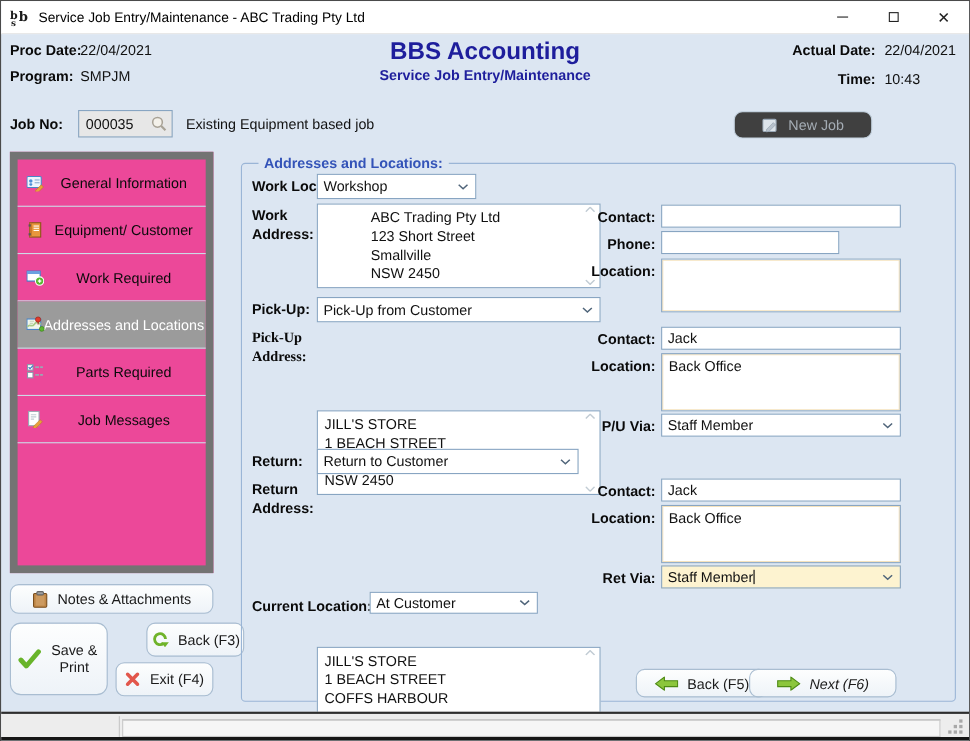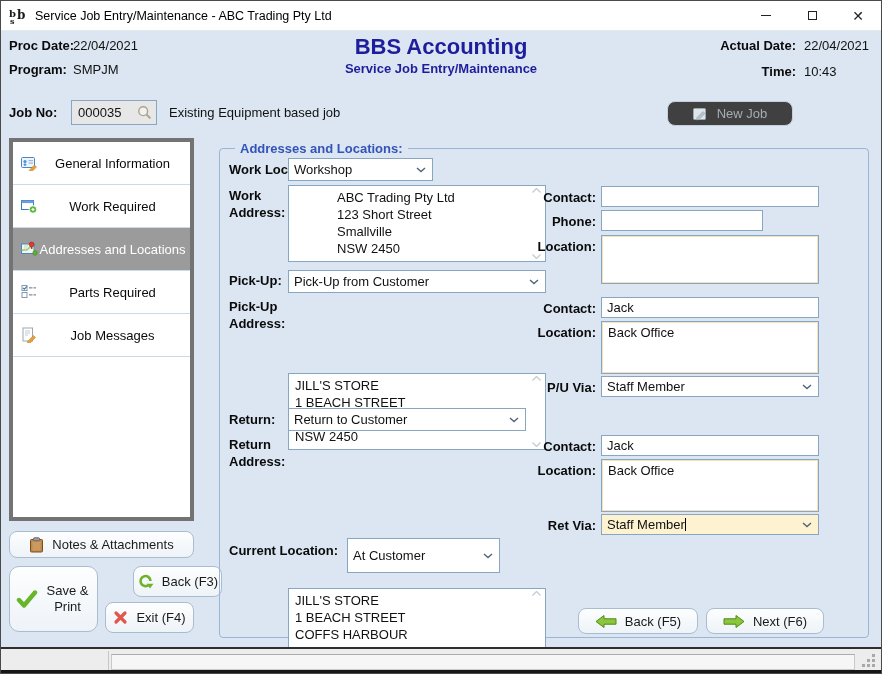--- a/index.html
+++ b/index.html
@@ -36,21 +36,21 @@
   .combo { background:#fff; border:1px solid #88a5c2; display:flex; align-items:center; padding-left:5px; }
   .combo .cbx-text { flex:1; white-space:nowrap; overflow:hidden; }
   .combo .chev { margin-right:6px; display:flex; }
   .ta { position:relative; padding:3px 18px 3px 6px; }
   .ta-text { white-space:pre-line; line-height:17px; }
   .sbcol { position:absolute; top:2px; bottom:2px; right:2px; width:14px; display:flex; flex-direction:column; justify-content:space-between; align-items:center; }
   .loc { padding:3px 6px; box-shadow:inset 0 0 0 1px #f5e2bc; }
   .cream { background:#fdf3d0; }
   .cursor-bar { display:inline-block; width:1px; height:13px; background:#000; vertical-align:-2px; }
   
-  .sidebar { position:absolute; left:8px; top:137px; width:185px; height:383px; background:#ffffff; border:4px solid #737373; }
+  .sidebar { position:absolute; left:8px; top:137px; width:185px; height:383px; background:#ec4899; border:7px solid #737373; }
   .side-item { position:relative; height:43px; display:flex; align-items:center; border-bottom:1px solid #cdd9e6; }
   .side-item .s-icon { position:absolute; left:8px; top:13px; }
   .side-item .s-label { flex:1; text-align:center; padding-left:22px; color:#0a0a0a; }
   .side-item.selected { background:#9b9b9b; }
   .side-item.selected .s-label { color:#fff; }
   
   .groupbox { position:absolute; left:218px; top:147px; width:650px; height:490px; border:1px solid #9ab5d6; border-radius:4px; }
   .legend { position:absolute; left:234px; top:140px; background:#dce6f2; padding:0 5px; font-weight:bold; color:#3353b8; }
   .flabel { position:absolute; font-weight:bold; color:#0a0a0a; }
   .rlabel { position:absolute; font-weight:bold; color:#0a0a0a; text-align:right; width:76px; }
@@ -124,20 +124,32 @@
         <circle cx="4" cy="6.5" r="1.6" fill="#4a90d8"></circle>
           <rect x="2.6" y="8.6" width="2.8" height="2.2" rx="1" fill="#4a90d8"></rect>
         <rect x="7.5" y="5" width="4.5" height="1.2" fill="#9ab8d8"></rect>
           <rect x="7.5" y="7.5" width="4.5" height="1.2" fill="#9ab8d8"></rect>
         <path d="M8.5 15 l5 -5 2 2 -5 5 -2.5 0.5 z" fill="#e8a03c" stroke="#b87820" stroke-width="0.5"></path>
       </svg>
       <span class="s-label">General Information</span>
     </div>
     <div class="side-item">
       <svg class="s-icon" width="16" height="16">
+        <rect x="3" y="1.5" width="10" height="13" fill="#e8973c" stroke="#8a5518"></rect>
+        <rect x="3" y="1.5" width="2" height="13" fill="#c87828"></rect>
+        <rect x="6.5" y="4" width="5" height="1" fill="#fff"></rect>
+          <rect x="6.5" y="6" width="5" height="1" fill="#fff"></rect>
+          <rect x="6.5" y="8" width="5" height="1" fill="#fff"></rect>
+        <rect x="2" y="3" width="2" height="2" fill="#555"></rect>
+          <rect x="2" y="11" width="2" height="2" fill="#555"></rect>
+      </svg>
+      <span class="s-label">Equipment/ Customer</span>
+    </div>
+    <div class="side-item">
+      <svg class="s-icon" width="16" height="16">
         <rect x="0.5" y="2.5" width="12" height="9" fill="#fff" stroke="#3a78c8"></rect>
         <rect x="0.5" y="2.5" width="12" height="2.6" fill="#6aa0e0"></rect>
         <circle cx="12" cy="11.5" r="3.8" fill="#58b830" stroke="#fff"></circle>
         <rect x="10.4" y="10.9" width="3.2" height="1.2" fill="#fff"></rect>
           <rect x="11.4" y="9.9" width="1.2" height="3.2" fill="#fff"></rect>
       </svg>
       <span class="s-label">Work Required</span>
     </div>
     <div class="side-item selected">
       <svg class="s-icon" width="17" height="16">
@@ -244,21 +256,21 @@
   <span class="flabel" style="left:228px; top:272px;">Pick-Up:</span>
   <div class="abs combo" style="left:287px; top:269px; width:258px; height:23px;">
     <span class="cbx-text">Pick-Up from Customer</span>
     <span class="chev">
         <svg width="10" height="6">
           <polyline points="1,1 5,4.6 9,1" fill="none" stroke="#50657a" stroke-width="1.4"></polyline>
         </svg>
       </span>
   </div>
 
-  <div class="flabel" style="left:228px; top:297px; width:58px; line-height:17px;">Pick-Up Address:</div>
+  <div class="flabel" style="left:228px; top:297px; width:58px; line-height:17px;font-family:Liberation Serif, serif;">Pick-Up Address:</div>
   <div class="abs tbox ta" style="left:287px; top:295px; width:258px; height:77px;">
     <div class="ta-text">JILL'S STORE
 1 BEACH STREET
 COFFS HARBOUR
 NSW 2450</div>
     <div class="sbcol">
       <svg width="9" height="5">
           <polyline points="0.5,4.5 4.5,0.5 8.5,4.5" fill="none" stroke="#c2ccd4" stroke-width="1.3"></polyline>
         </svg>
       <svg width="9" height="5">
@@ -320,36 +332,36 @@
     <span>Staff Member</span>
       <span class="cursor-bar"></span>
     <span class="chev" style="margin-left:auto;">
         <svg width="10" height="6">
           <polyline points="1,1 5,4.6 9,1" fill="none" stroke="#50657a" stroke-width="1.4"></polyline>
         </svg>
       </span>
   </div>
 
   <span class="flabel" style="left:228px; top:542px;">Current Location:</span>
-  <div class="abs combo" style="left:346px; top:537px; width:153px; height:35px;">
+  <div class="abs combo" style="left:335px; top:537px; width:153px; height:20px;">
     <span class="cbx-text">At Customer</span>
     <span class="chev">
         <svg width="10" height="6">
           <polyline points="1,1 5,4.6 9,1" fill="none" stroke="#50657a" stroke-width="1.4"></polyline>
         </svg>
       </span>
   </div>
 
   <div class="abs btn" style="left:577px; top:607px; width:120px; height:26px;">
     <svg width="22" height="13">
       <polygon points="9,0.5 9,3.8 21,3.8 21,9.2 9,9.2 9,12.5 1,6.5" fill="#8cc63c" stroke="#4e8a14"></polygon>
     </svg>
     <span>Back (F5)</span>
   </div>
-  <div class="abs btn" style="left:705px; top:607px; width:118px; height:26px;">
+  <div class="abs btn" style="left:680px; top:607px; width:134px; height:26px;font-style:italic;">
     <svg width="22" height="13">
       <polygon points="13,0.5 13,3.8 1,3.8 1,9.2 13,9.2 13,12.5 21,6.5" fill="#8cc63c" stroke="#4e8a14"></polygon>
     </svg>
     <span>Next (F6)</span>
   </div>
 
   <div class="statusbar">
     <div class="status-cell-l"></div>
     <div class="status-field"></div>
     <div class="grip"></div>

